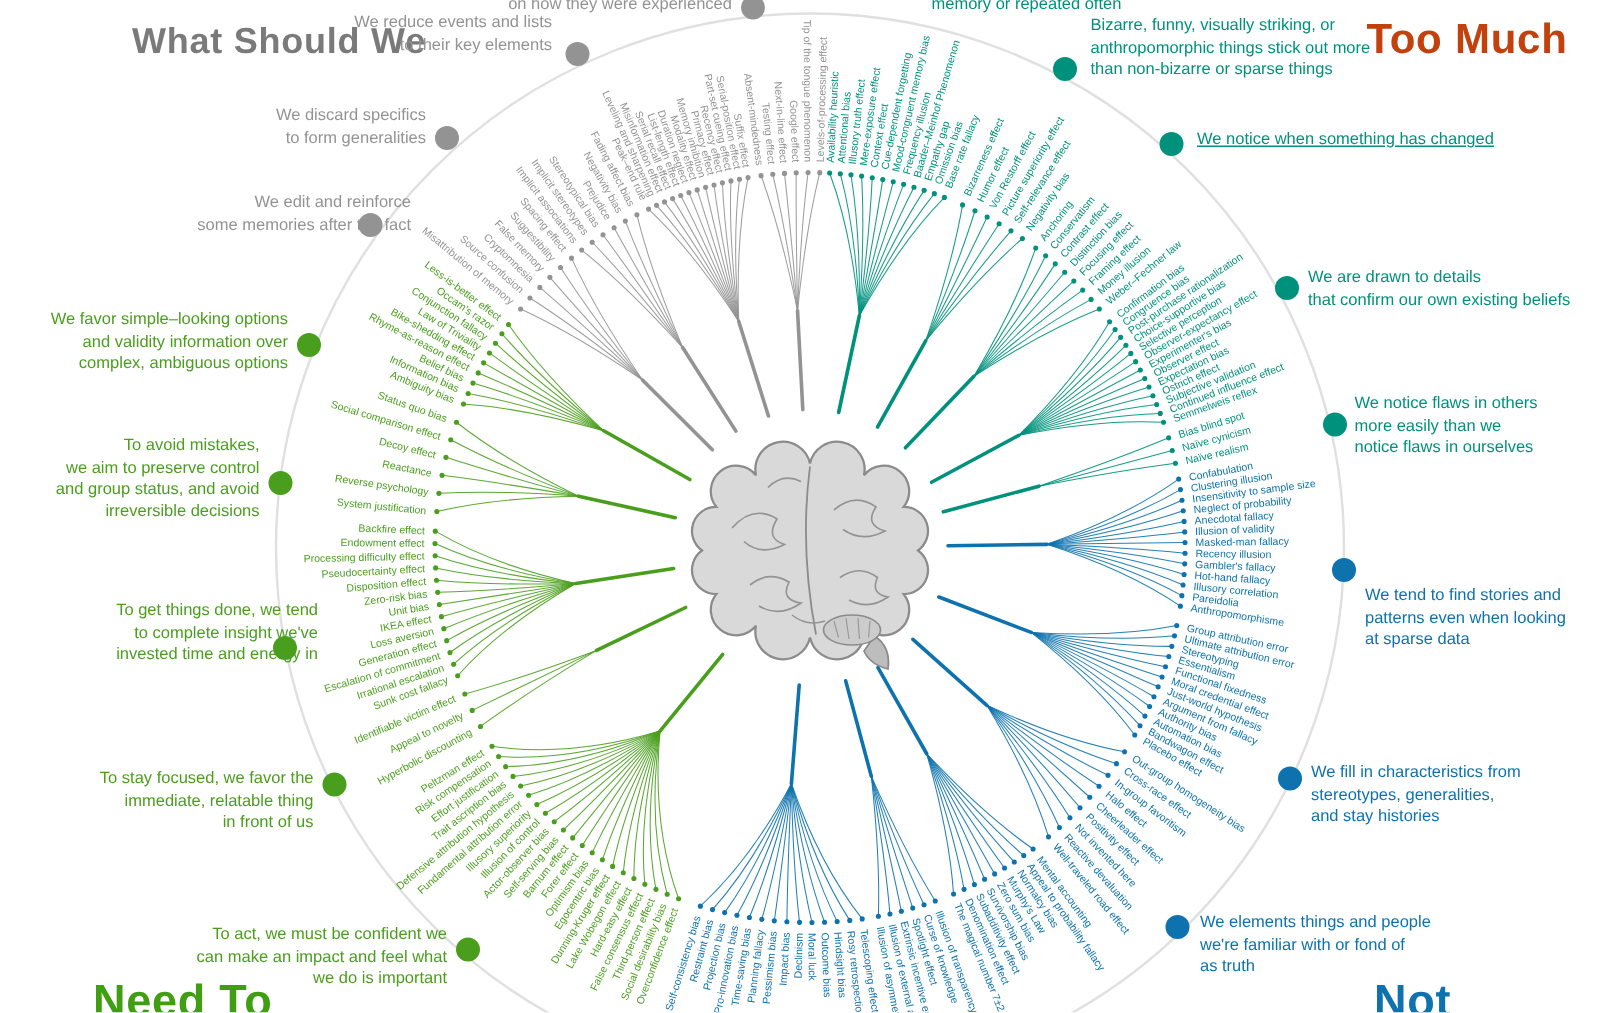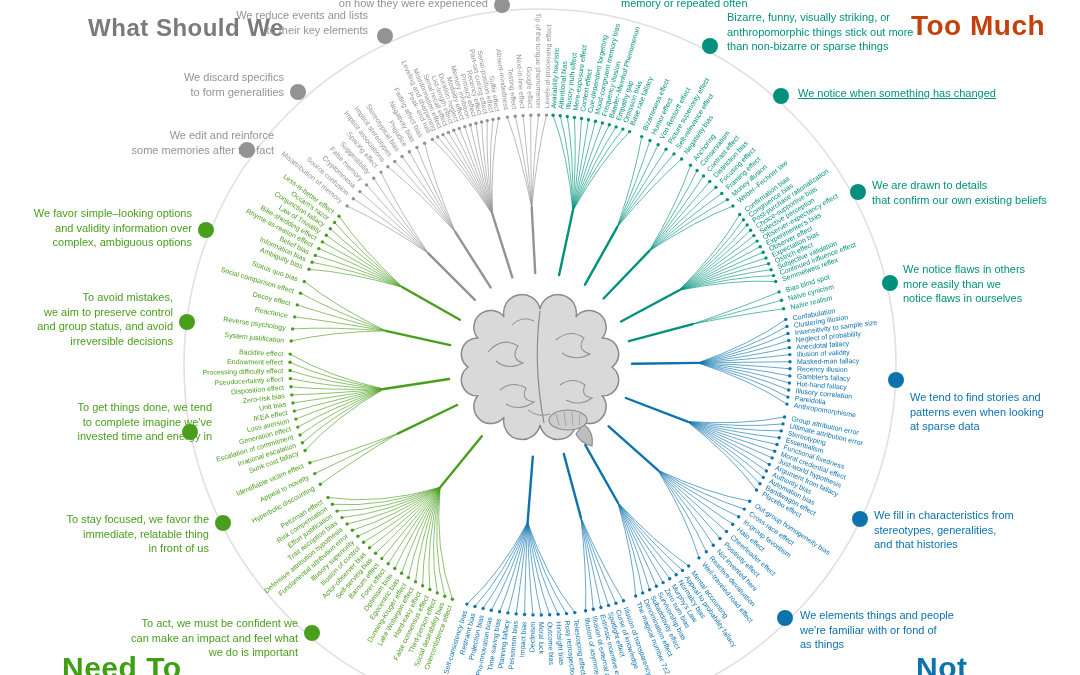--- a/index.html
+++ b/index.html
@@ -687,40 +687,40 @@
         <span style="display: block;">notice flaws in ourselves</span>
       </div>
       <div class="annotation left" style="color: rgb(13, 114, 173); top: 362px; left: 910px; margin-top: 28px;">
         <span style="display: block;">We tend to find stories and</span>
         <span style="display: block;">patterns even when looking</span>
         <span style="display: block;">at sparse data</span>
       </div>
       <div class="annotation left" style="color: rgb(13, 114, 173); top: 508px; left: 874px;">
         <span style="display: block;">We fill in characteristics from</span>
         <span style="display: block;">stereotypes, generalities,</span>
-        <span style="display: block;">and that histories</span>
+        <span style="display: block;">and stay histories</span>
       </div>
       <div class="annotation left" style="color: rgb(13, 114, 173); top: 608px; left: 800px;">
         <span style="display: block;">We elements things and people</span>
         <span style="display: block;">we're familiar with or fond of</span>
-        <span style="display: block;">as things</span>
+        <span style="display: block;">as truth</span>
       </div>
       <div class="annotation right" style="color: rgb(74, 158, 29); top: 616px; right: 782px;">
         <span style="display: block;">To act, we must be confident we</span>
         <span style="display: block;">can make an impact and feel what</span>
         <span style="display: block;">we do is important</span>
       </div>
       <div class="annotation right" style="color: rgb(74, 158, 29); top: 512px; right: 871px;">
         <span style="display: block;">To stay focused, we favor the</span>
         <span style="display: block;">immediate, relatable thing</span>
         <span style="display: block;">in front of us</span>
       </div>
       <div class="annotation right" style="color: rgb(74, 158, 29); top: 400px; right: 868px;">
         <span style="display: block;">To get things done, we tend</span>
-        <span style="display: block;">to complete imagine we've</span>
+        <span style="display: block;">to complete insight we've</span>
         <span style="display: block;">invested time and energy in</span>
       </div>
       <div class="annotation right" style="color: rgb(74, 158, 29); top: 290px; right: 907px;">
         <span style="display: block;">To avoid mistakes,</span>
         <span style="display: block;">we aim to preserve control</span>
         <span style="display: block;">and group status, and avoid</span>
         <span style="display: block;">irreversible decisions</span>
       </div>
       <div class="annotation right" style="color: rgb(74, 158, 29); top: 206px; right: 888px;">
         <span style="display: block;">We favor simple–looking options</span>

